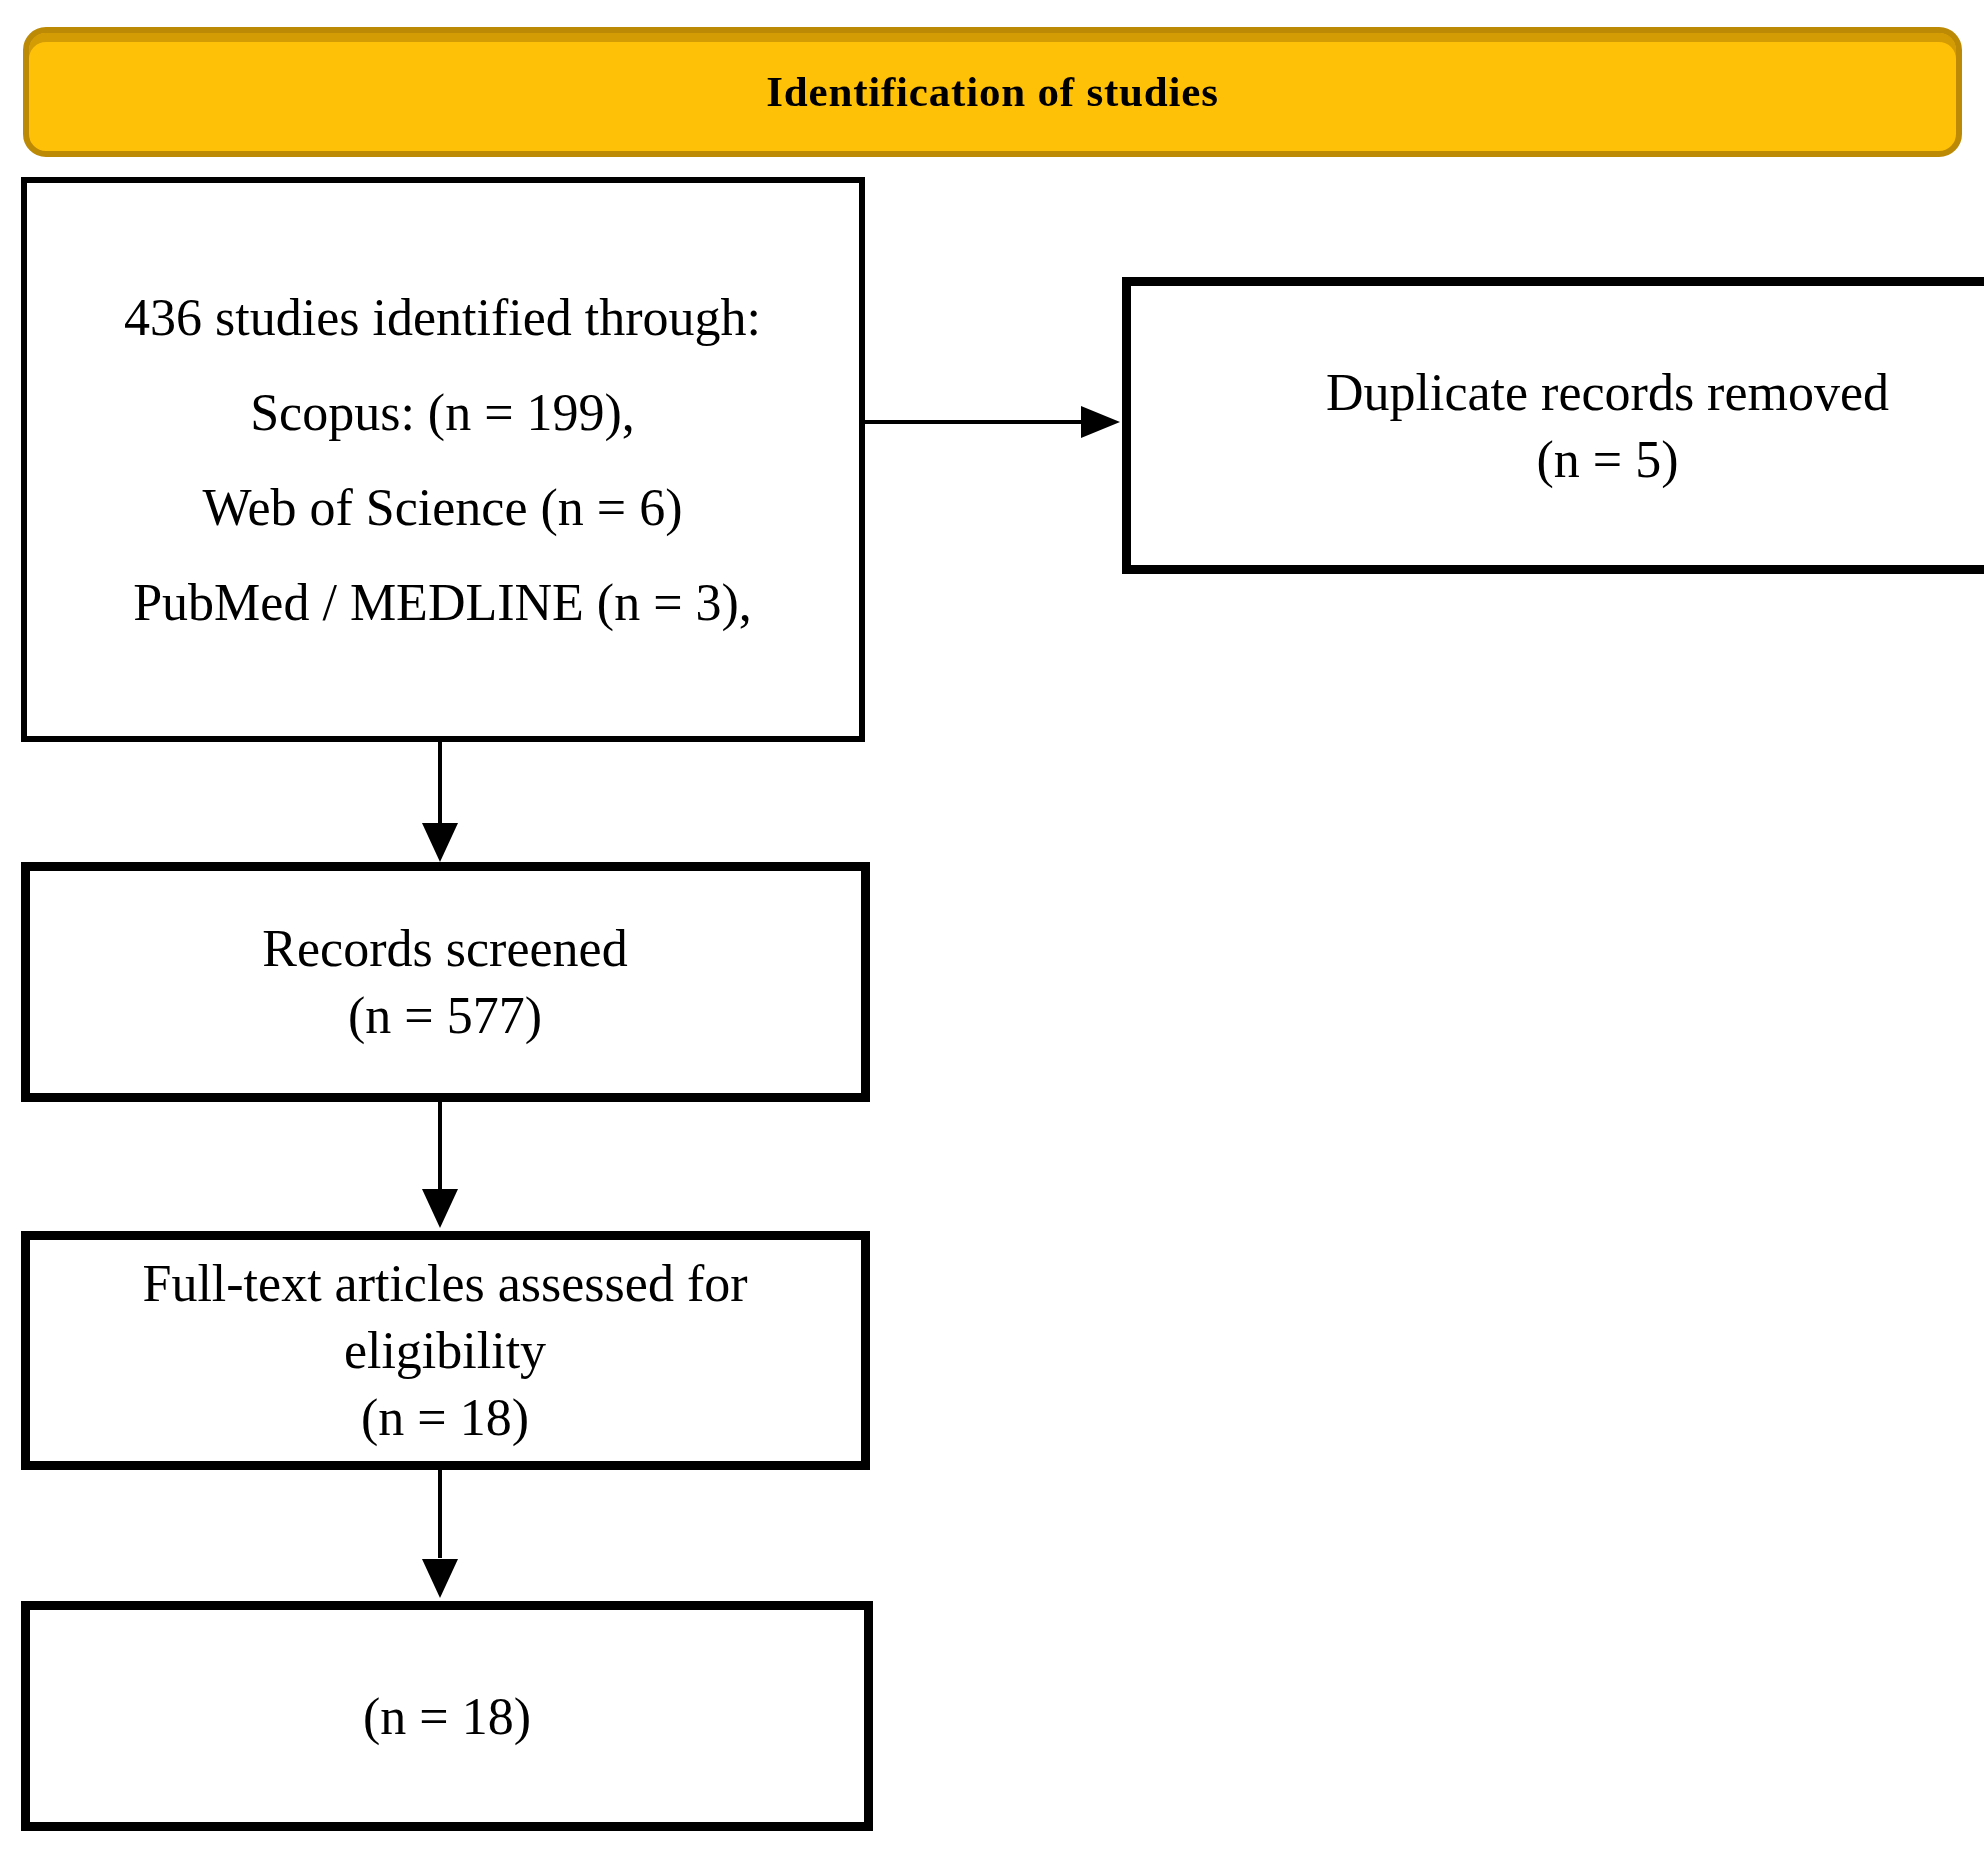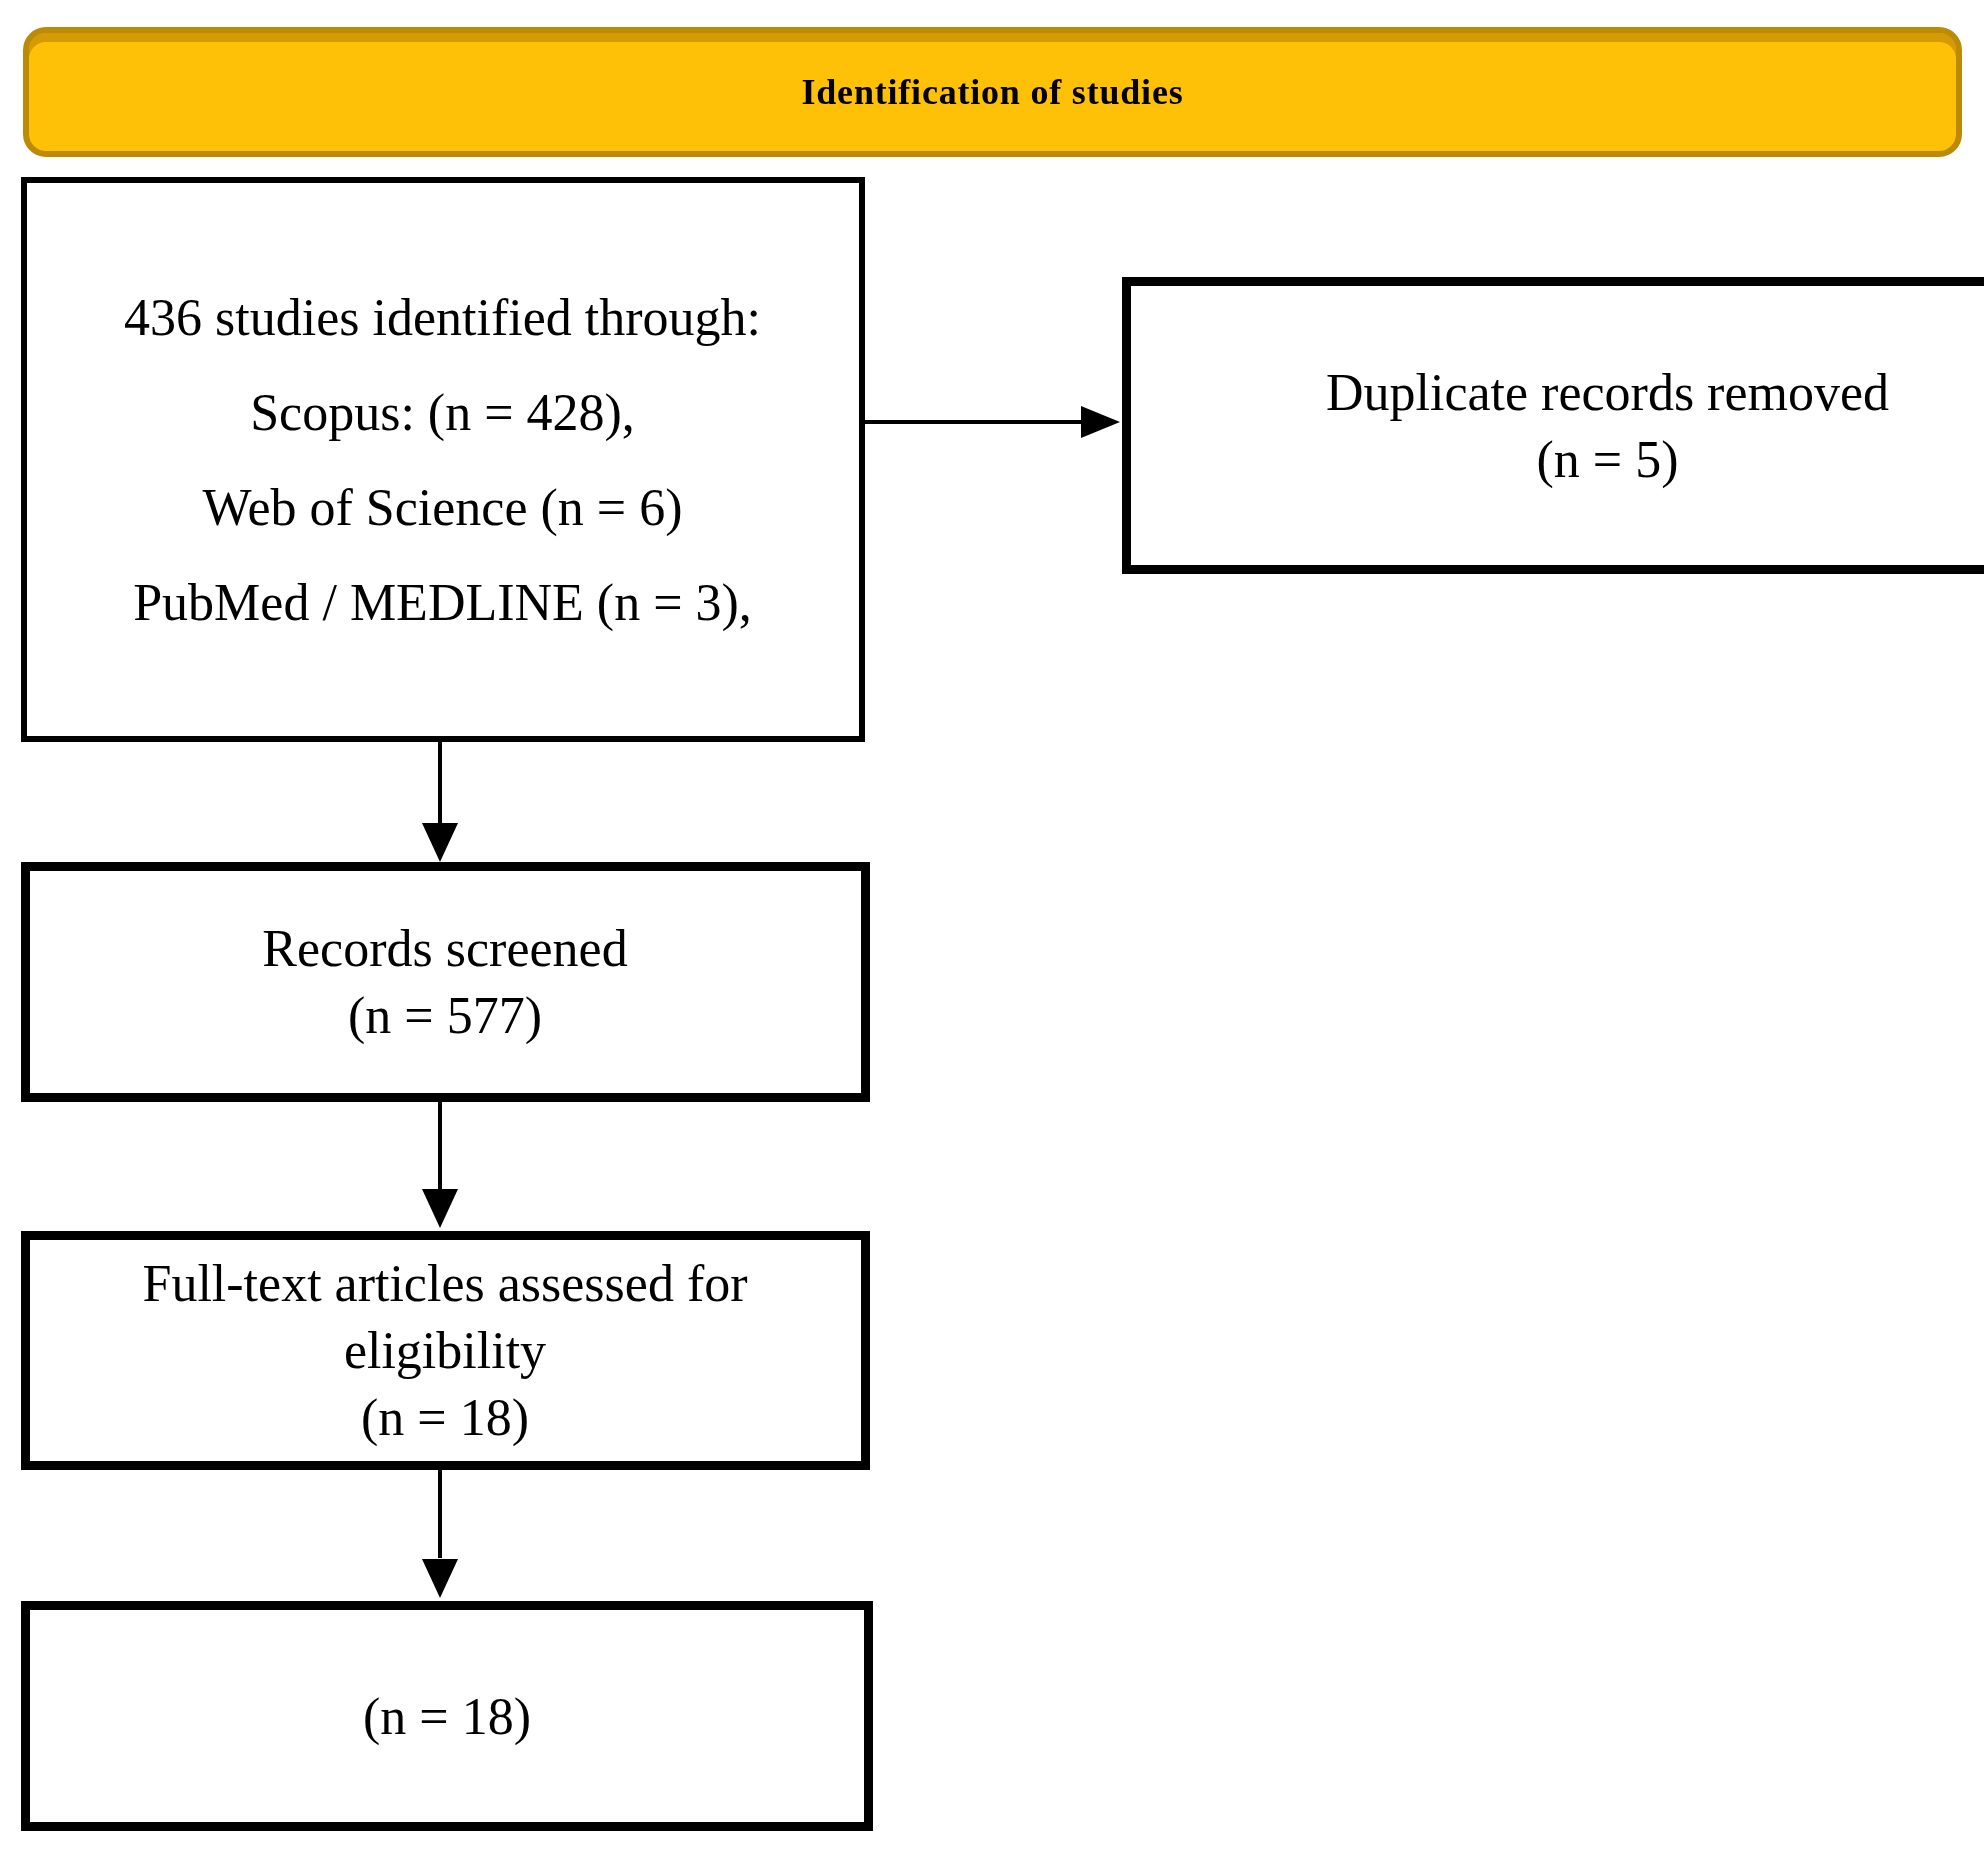--- a/index.html
+++ b/index.html
@@ -18,21 +18,21 @@
     box-sizing: border-box;
     border: 6px solid #bd8a06;
     border-radius: 23px;
     background: #ffc008;
     box-shadow: inset 0 9px 0 rgba(146, 101, 0, 0.40);
     display: flex;
     align-items: center;
     justify-content: center;
   }
   .header-title {
-    font-size: 36px;
+    font-size: 43px;
     font-weight: bold;
     letter-spacing: 0.8px;
   }
   .flow-box {
     position: absolute;
     box-sizing: border-box;
     border: 9px solid #000000;
     background: #ffffff;
     display: flex;
     flex-direction: column;
@@ -80,21 +80,21 @@
 <body>
 
 <div class="canvas">
 
   <div class="header-banner" style="background: rgb(255, 192, 8); border-color: rgb(189, 138, 6);">
     <span class="header-title">Identification of studies</span>
   </div>
 
   <div class="flow-box box-identified">
     <div class="line">436 studies identified through:</div>
-    <div class="line">Scopus: (n = 428),</div>
+    <div class="line">Scopus: (n = 199),</div>
     <div class="line">Web of Science (n = 6)</div>
     <div class="line">PubMed / MEDLINE (n = 3),</div>
   </div>
 
   <div class="flow-box box-duplicates">
     <div class="line">Duplicate records removed</div>
     <div class="line">(n = 5)</div>
   </div>
 
   <div class="flow-box box-screened">

